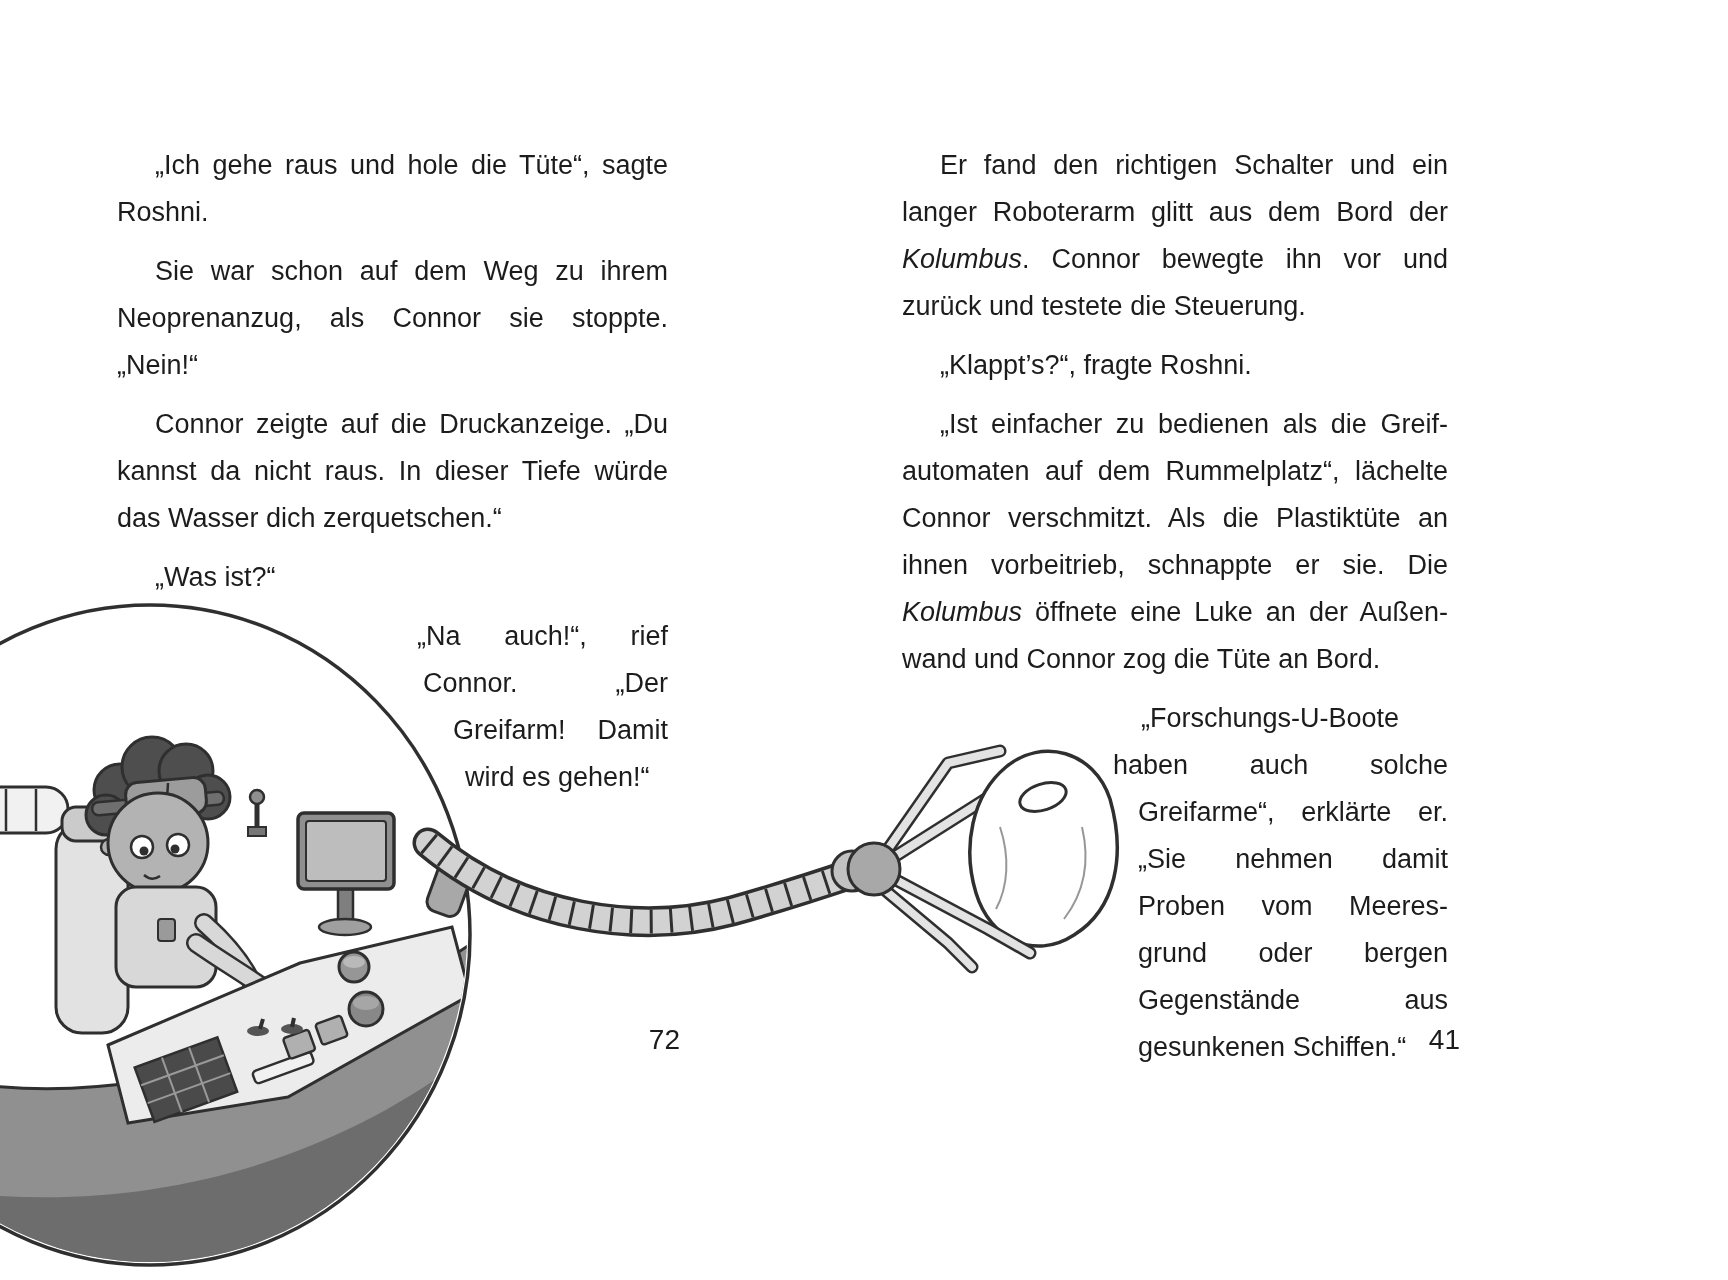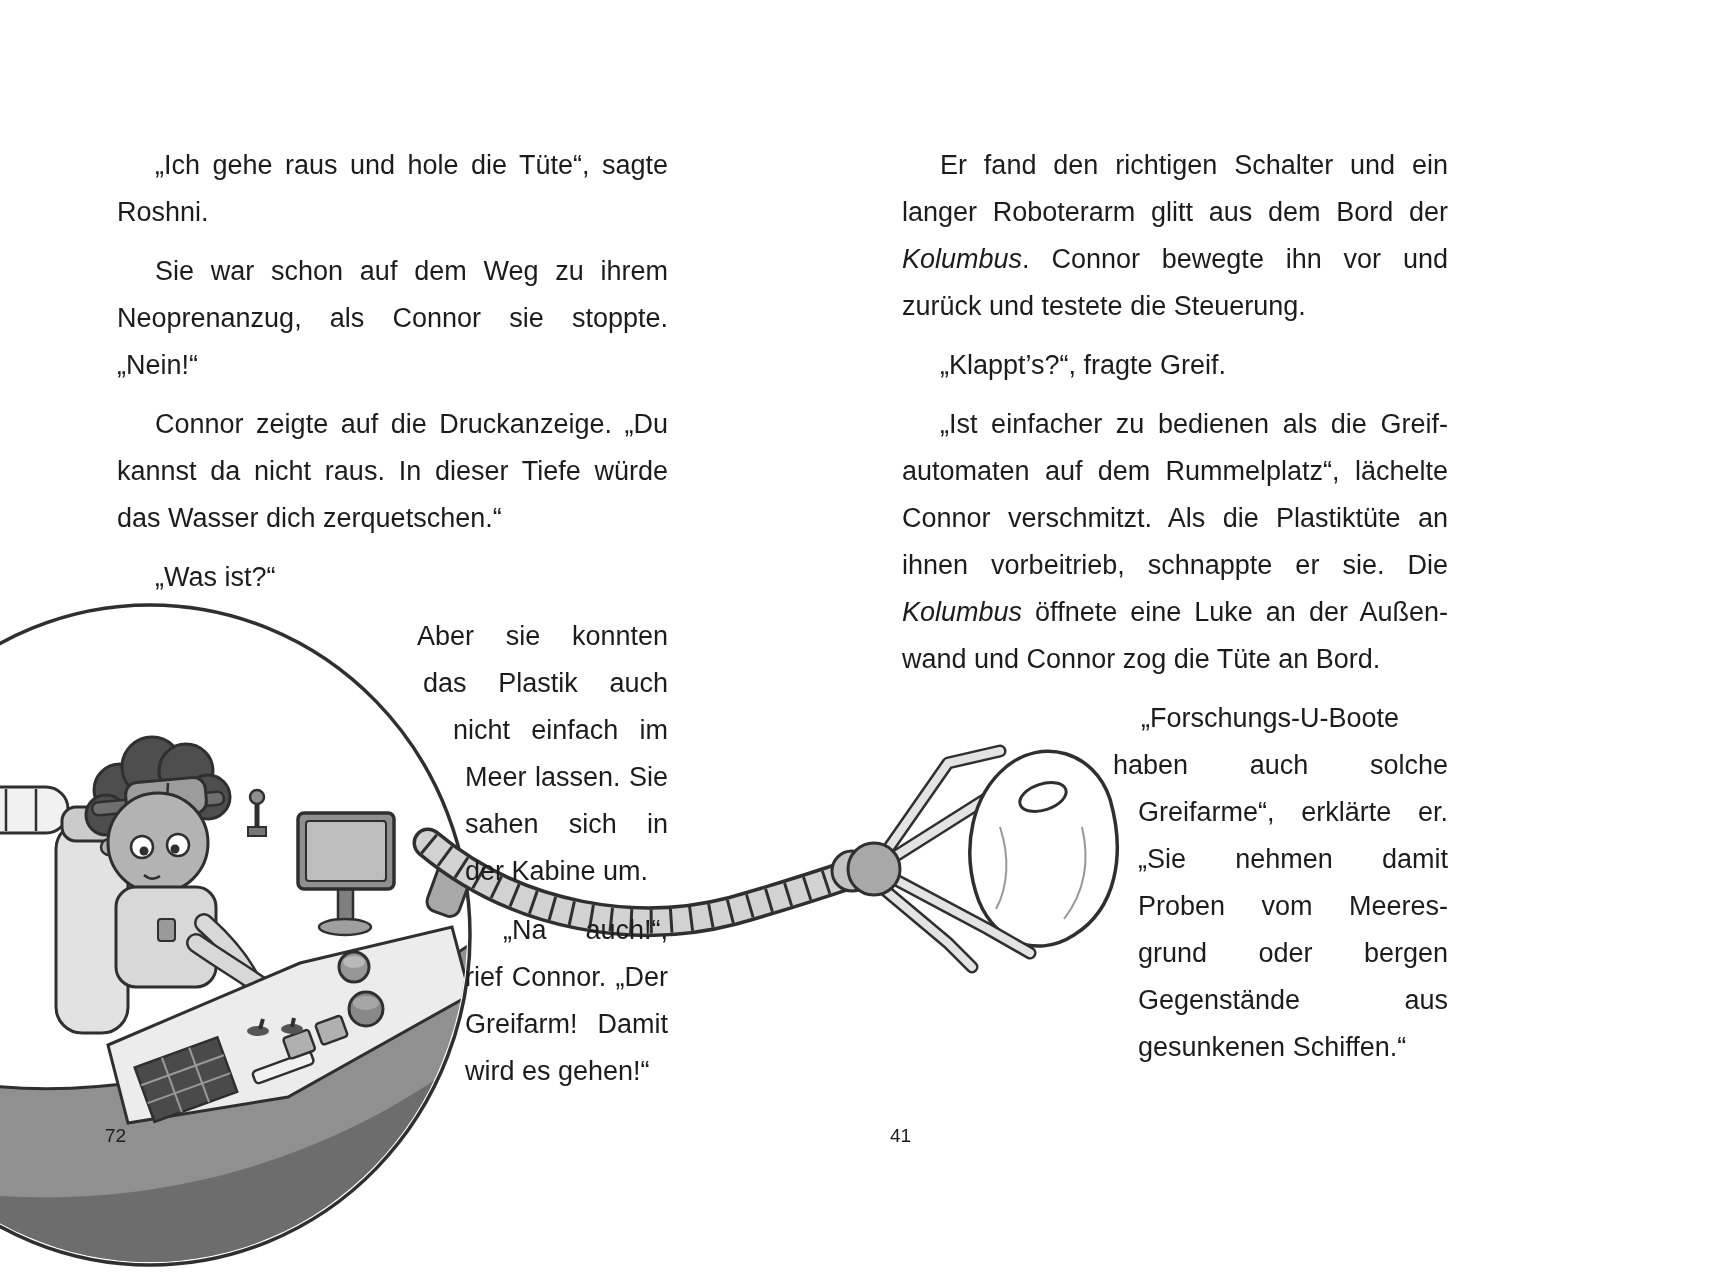--- a/index.html
+++ b/index.html
@@ -38,23 +38,23 @@
   }
   #float-claw {
     width: 260px; height: 985px;
     shape-outside: polygon(0px 564px, 83px 564px, 83px 611px, 213px 611px,
       213px 658px, 223px 658px, 223px 705px, 248px 705px, 248px 985px, 0px 985px);
     clip-path: polygon(0 0, 0 0, 0 0);
   }
 
   .page-number {
     position: absolute;
-    top: 1125px;
-    font-size: 19px;
-    text-align: left;
+    top: 1024px;
+    font-size: 28px;
+    text-align: right;
     color: #1c1c1c;
   }
   #pagenum-left  { left: 105px; width: 575px; }
   #pagenum-right { left: 890px; width: 570px; }
 
   #illustration {
     position: absolute;
     left: 0; top: 575px;
     width: 1160px; height: 705px;
     pointer-events: none;
@@ -199,28 +199,27 @@
       <circle cx="874" cy="294" r="26" fill="#a8a8a8" stroke="#2f2f2f" stroke-width="3"></circle>
     </g>
   </svg>
 
   <div id="col-left" class="text-col">
     <div id="float-dome" class="wrap-spacer"></div>
   <p><span>„Ich gehe raus und hole die Tüte“, sagte Roshni.</span></p>
       <p><span>Sie war schon auf dem Weg zu ihrem Neo­prenanzug, als Connor sie stoppte. „Nein!“</span></p>
       <p><span>Connor zeigte auf die Druckanzeige. „Du kannst da nicht raus. In dieser Tiefe würde das Wasser dich zerquetschen.“</span></p>
       <p><span>„Was ist?“</span></p>
-      <p><span>Aber sie konnten das Plastik auch nicht einfach im Meer lassen. Sie sahen sich in der Kabine um.</span></p>
       <p><span>„Na auch!“, rief Connor. „Der Greifarm! Damit wird es gehen!“</span></p>
     </div>
 
   <div id="col-right" class="text-col">
     <div id="float-claw" class="wrap-spacer"></div>
   <p><span>Er fand den richtigen Schalter und ein langer Roboterarm glitt aus dem Bord der </span><em>Kolumbus</em><span>. Connor bewegte ihn vor und zurück und testete die Steuerung.</span></p>
-      <p><span>„Klappt’s?“, fragte Greif.</span></p>
+      <p><span>„Klappt’s?“, fragte Roshni.</span></p>
       <p><span>„Ist einfacher zu bedienen als die Greif­automaten auf dem Rummelplatz“, lächelte Connor verschmitzt. Als die Plastiktüte an ihnen vorbeitrieb, schnappte er sie. Die </span><em>Kolumbus</em><span> öffnete eine Luke an der Außen­wand und Connor zog die Tüte an Bord.</span></p>
       <p><span>„Forschungs-U-Boote haben auch solche Greifarme“, erklärte er. „Sie nehmen damit Proben vom Meeres­grund oder bergen Gegen­stände aus gesunkenen Schiffen.“</span></p>
     </div>
 
   <div id="pagenum-left" class="page-number">72</div>
   <div id="pagenum-right" class="page-number">41</div>
 
 </div>
 
 </body></html>

